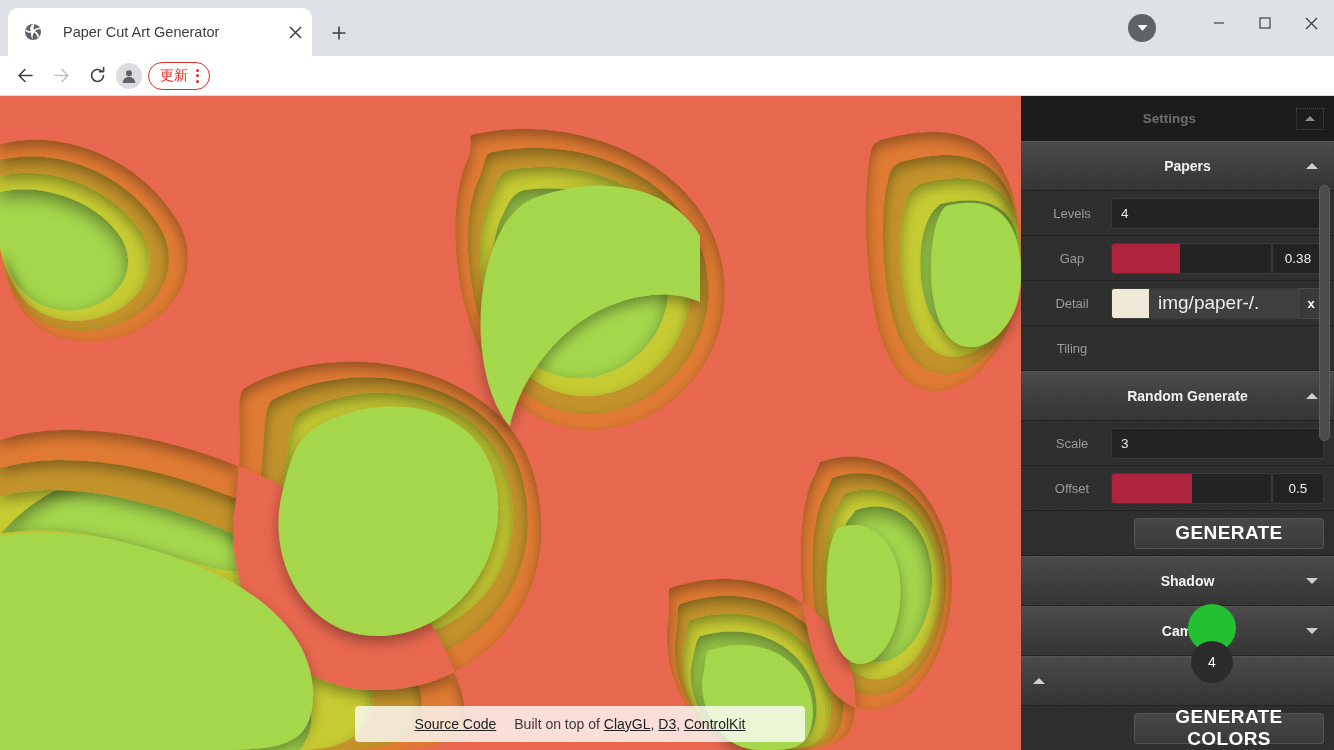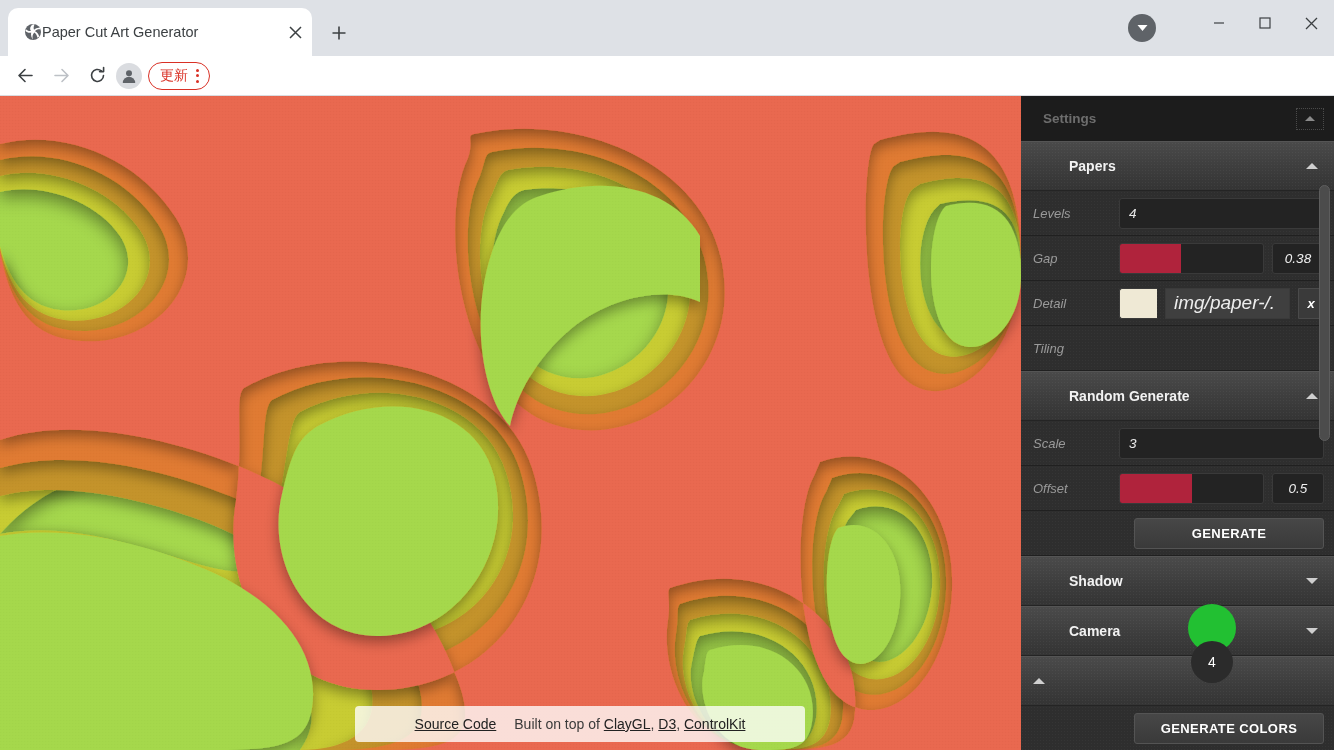--- a/index.html
+++ b/index.html
@@ -16,21 +16,21 @@
   #tab-strip { height: 56px; position: relative; display: flex; align-items: flex-end; padding-left: 8px; }
 
   .tab {
     position: relative;
     height: 48px;
     width: 304px;
     background: #fff;
     border-radius: 10px 10px 0 0;
     display: flex; align-items: center;
     padding: 0 4px 0 16px;
-    gap: 0;
+    gap: 21px;
     margin-top: 46px;
   }
   .tab-favicon { width: 18px; height: 18px; flex: 0 0 18px; }
   .tab-title {
     flex: 1 1 auto;
     font-size: 14.5px; color: #3c4043;
     white-space: nowrap; overflow: hidden; text-overflow: ellipsis;
   }
   .tab-close {
     width: 26px; height: 26px; flex: 0 0 26px;
@@ -112,20 +112,21 @@
   #credit-bar a { color: #222; text-decoration: underline; }
   #credit-bar .built { color: #3a3a3a; }
 
   
   #settings-panel {
     position: absolute; right: 0; top: 0;
     width: 313px; height: 654px;
     background: #4d7c0f;
     font-family: "Liberation Sans", sans-serif;
     overflow: hidden;
+    text-align: center;
   }
   #panel-head {
     height: 45px; background: #1c1c1c;
     display: flex; align-items: center;
     padding: 0 10px 0 22px;
   }
   #panel-head .ttl { flex: 1 1 auto; font-size: 13.5px; font-weight: bold; color: #6d6d6d; }
   .head-toggle {
     width: 28px; height: 22px;
     border: 1px dotted #4a4a4a;
@@ -149,26 +150,24 @@
       radial-gradient(rgba(255,255,255,0.045) 0.5px, transparent 0.5px),
       linear-gradient(to bottom, #4a4a4a 0%, #3d3d3d 55%, #343434 100%);
     background-size: 3px 3px, auto;
   }
   .group-head .gtitle { flex: 1 1 auto; font-size: 14px; font-weight: bold; color: #f2f2f2; margin-left: 36px; }
 
   .row {
     height: 45px;
     display: flex; align-items: center;
     padding: 0 10px 0 12px;
-    gap: 8px;
     border-bottom: 1px solid #202020;
     background: #2e2e2e;
     background-image: radial-gradient(rgba(255,255,255,0.03) 0.5px, transparent 0.5px);
     background-size: 3px 3px;
-    font-style: italic;
   }
   .row .rlabel { width: 78px; flex: 0 0 78px; font-size: 13px; color: #9a9a9a; }
 
   .field {
     flex: 1 1 auto; height: 31px;
     background: #232323; border: 1px solid #3a3a3a; border-radius: 3px;
     display: flex; align-items: center;
     padding: 0 9px;
     font-size: 13.5px; color: #e8e8e8;
   }
@@ -212,21 +211,21 @@
     background: #2e2e2e;
     background-image: radial-gradient(rgba(255,255,255,0.03) 0.5px, transparent 0.5px);
     background-size: 3px 3px;
     border-bottom: 1px solid #202020;
   }
   .bigbtn {
     width: 190px; height: 31px;
     background: linear-gradient(to bottom, #474747, #3a3a3a);
     border: 1px solid #545454; border-radius: 3px;
     display: flex; align-items: center; justify-content: center;
-    font-size: 13px; font-weight: bold; color: #fff;
+    font-size: 19px; font-weight: bold; color: #fff;
     letter-spacing: 0.4px;
   }
 
   .caret { width: 0; height: 0; }
   .caret.up   { border-left: 6px solid transparent; border-right: 6px solid transparent; border-bottom: 6px solid #cfcfcf; }
   .caret.down { border-left: 6px solid transparent; border-right: 6px solid transparent; border-top: 6px solid #cfcfcf; }
   .caret.small-up { border-left: 5px solid transparent; border-right: 5px solid transparent; border-bottom: 5px solid #8a8a8a; }
 
   
   #panel-scrollbar-track {

